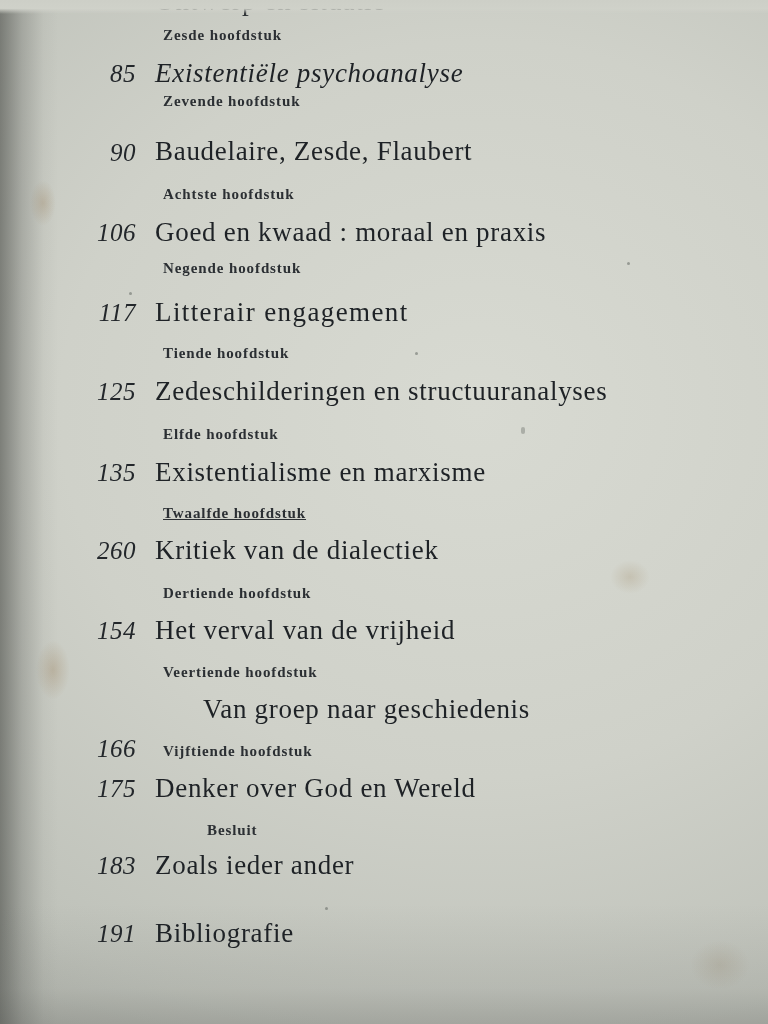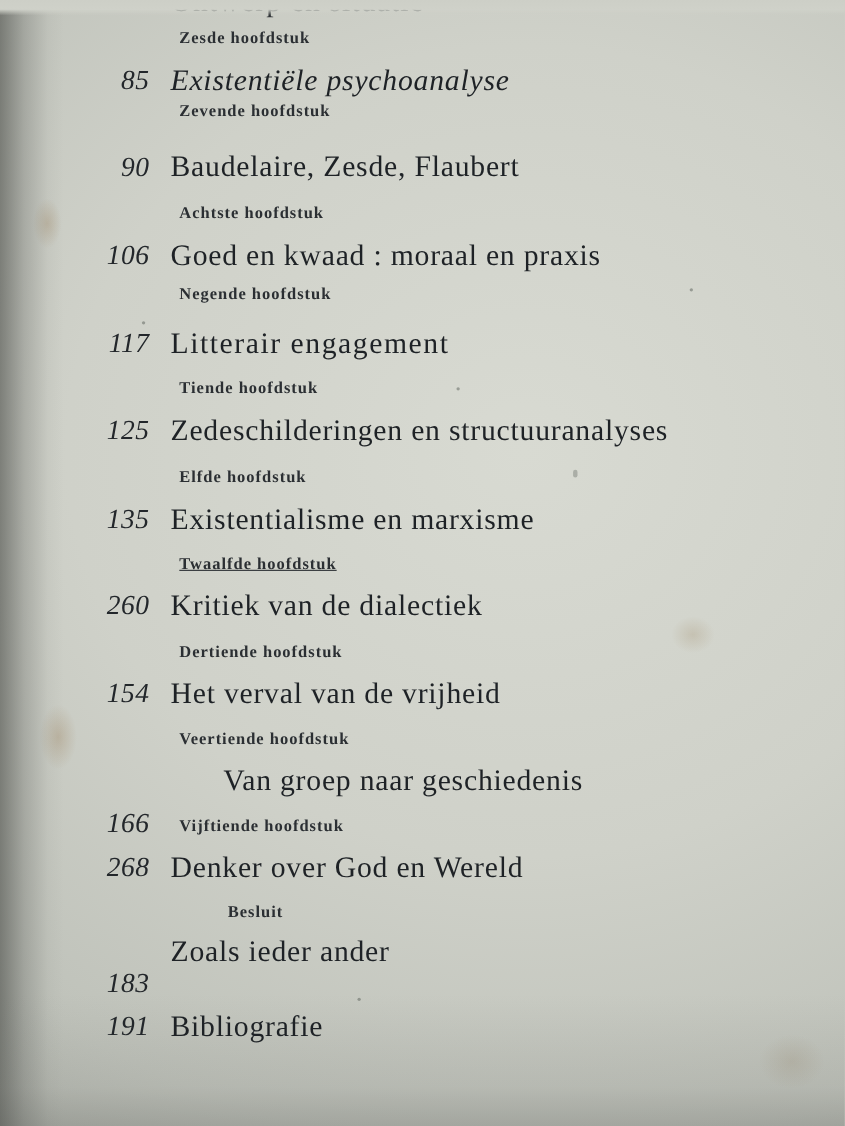--- a/index.html
+++ b/index.html
@@ -203,27 +203,27 @@
     </div>
 
     <div class="entry">
       <div class="chapter-label" style="top:664px;">Veertiende hoofdstuk</div>
       <div class="num" style="top:735px;">166</div>
       <div class="title" style="top:694px;margin-left:48px;">Van groep naar geschiedenis</div>
     </div>
 
     <div class="entry">
       <div class="chapter-label" style="top:743px;">Vijftiende hoofdstuk</div>
-      <div class="num" style="top:775px;">268</div>
+      <div class="num" style="top:775px;">175</div>
       <div class="title" style="top:773px;">Denker over God en Wereld</div>
     </div>
 
     <div class="entry">
       <div class="chapter-label" style="top:822px;margin-left:44px;">Besluit</div>
-      <div class="num" style="top:852px;margin-top:29px;">183</div>
+      <div class="num" style="top:852px;">183</div>
       <div class="title" style="top:850px;">Zoals  ieder  ander</div>
     </div>
 
     <div class="entry">
       <div class="num" style="top:920px;">191</div>
       <div class="title" style="top:918px;">Bibliografie</div>
     </div>
 
   </div>
 

